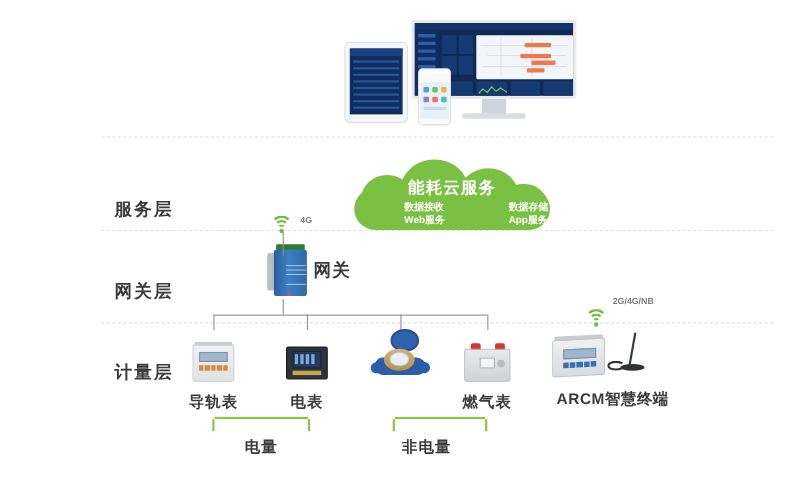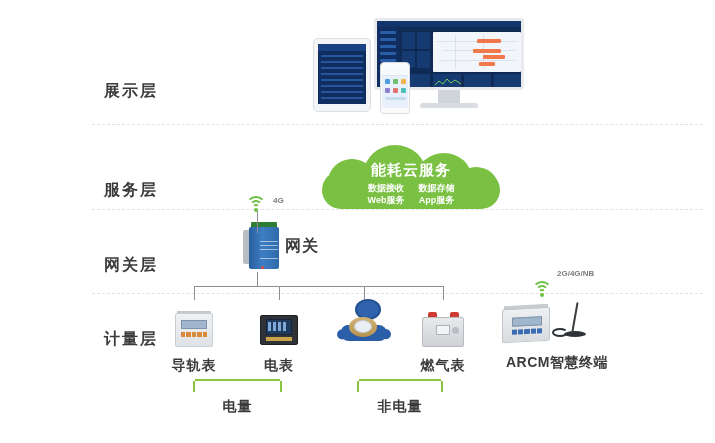--- a/index.html
+++ b/index.html
@@ -153,22 +153,23 @@
   .cloud-text { position: absolute; left: 0; right: 0; text-align: center; }
   .cloud-title {
     top: 16px; font-size: 15px; font-weight: bold; color: #ffffff;
     letter-spacing: 1px;
   }
   .cloud-sub {
     position: absolute; top: 37px; width: 100%;
     display: flex; justify-content: center; gap: 14px;
   }
   .cloud-col {
-    font-size: 9px; color: #ffffff; line-height: 12px; text-align: center;
+    font-size: 9px; color: #ffffff; line-height: 12px; 
     font-weight: bold;
+    margin-left: 44px;
   }
 
   
   .gw-wrap { left: 243px; top: 192px; width: 110px; height: 80px; }
   .gw-device {
     position: absolute; left: 6px; top: 35px; width: 30px; height: 42px;
     background: linear-gradient(90deg,#2a5f9e 0%,#3d7ec4 45%,#2d6aa8 100%);
     border-radius: 2px;
   }
   .gw-top {
@@ -375,21 +376,20 @@
 </style>
 </head>
 <body>
 
 <div id="stage">
 
   <div class="divider" style="top:124px;"></div>
   <div class="divider" style="top:209px;"></div>
   <div class="divider" style="top:293px;"></div>
 
-  <div class="layer-label" style="top:81px;">展示层</div>
   <div class="layer-label" style="top:180px;font-family:Liberation Mono, monospace;">服务层</div>
   <div class="layer-label" style="top:329px;">计量层</div>
   <div class="layer-label" style="top:255px;">网关层</div>
 
   <div class="abs monitor-wrap">
     <div class="monitor-screen">
       <div class="mon-topbar"></div>
       <div class="mon-sidebar">
         <div class="mon-sb-item" style="top:4px;"></div>
         <div class="mon-sb-item" style="top:11px;"></div>
@@ -579,15 +579,15 @@
     <div class="ant-cable"></div>
     <div class="ant-rod"></div>
     <div class="ant-base"></div>
     <div class="arcm-name">ARCM智慧终端</div>
   </div>
 
   <div class="bracket" style="left:193px;top:381px;width:89px;"></div>
   <div class="bracket-label" style="left:193px;top:398px;width:89px;">电量</div>
 
   <div class="bracket" style="left:357px;top:381px;width:86px;"></div>
-  <div class="bracket-label" style="left:357px;top:398px;width:86px;">非电量</div>
+  <div class="bracket-label" style="left:345px;top:398px;width:86px;">非电量</div>
 
 </div>
 
 </body></html>

